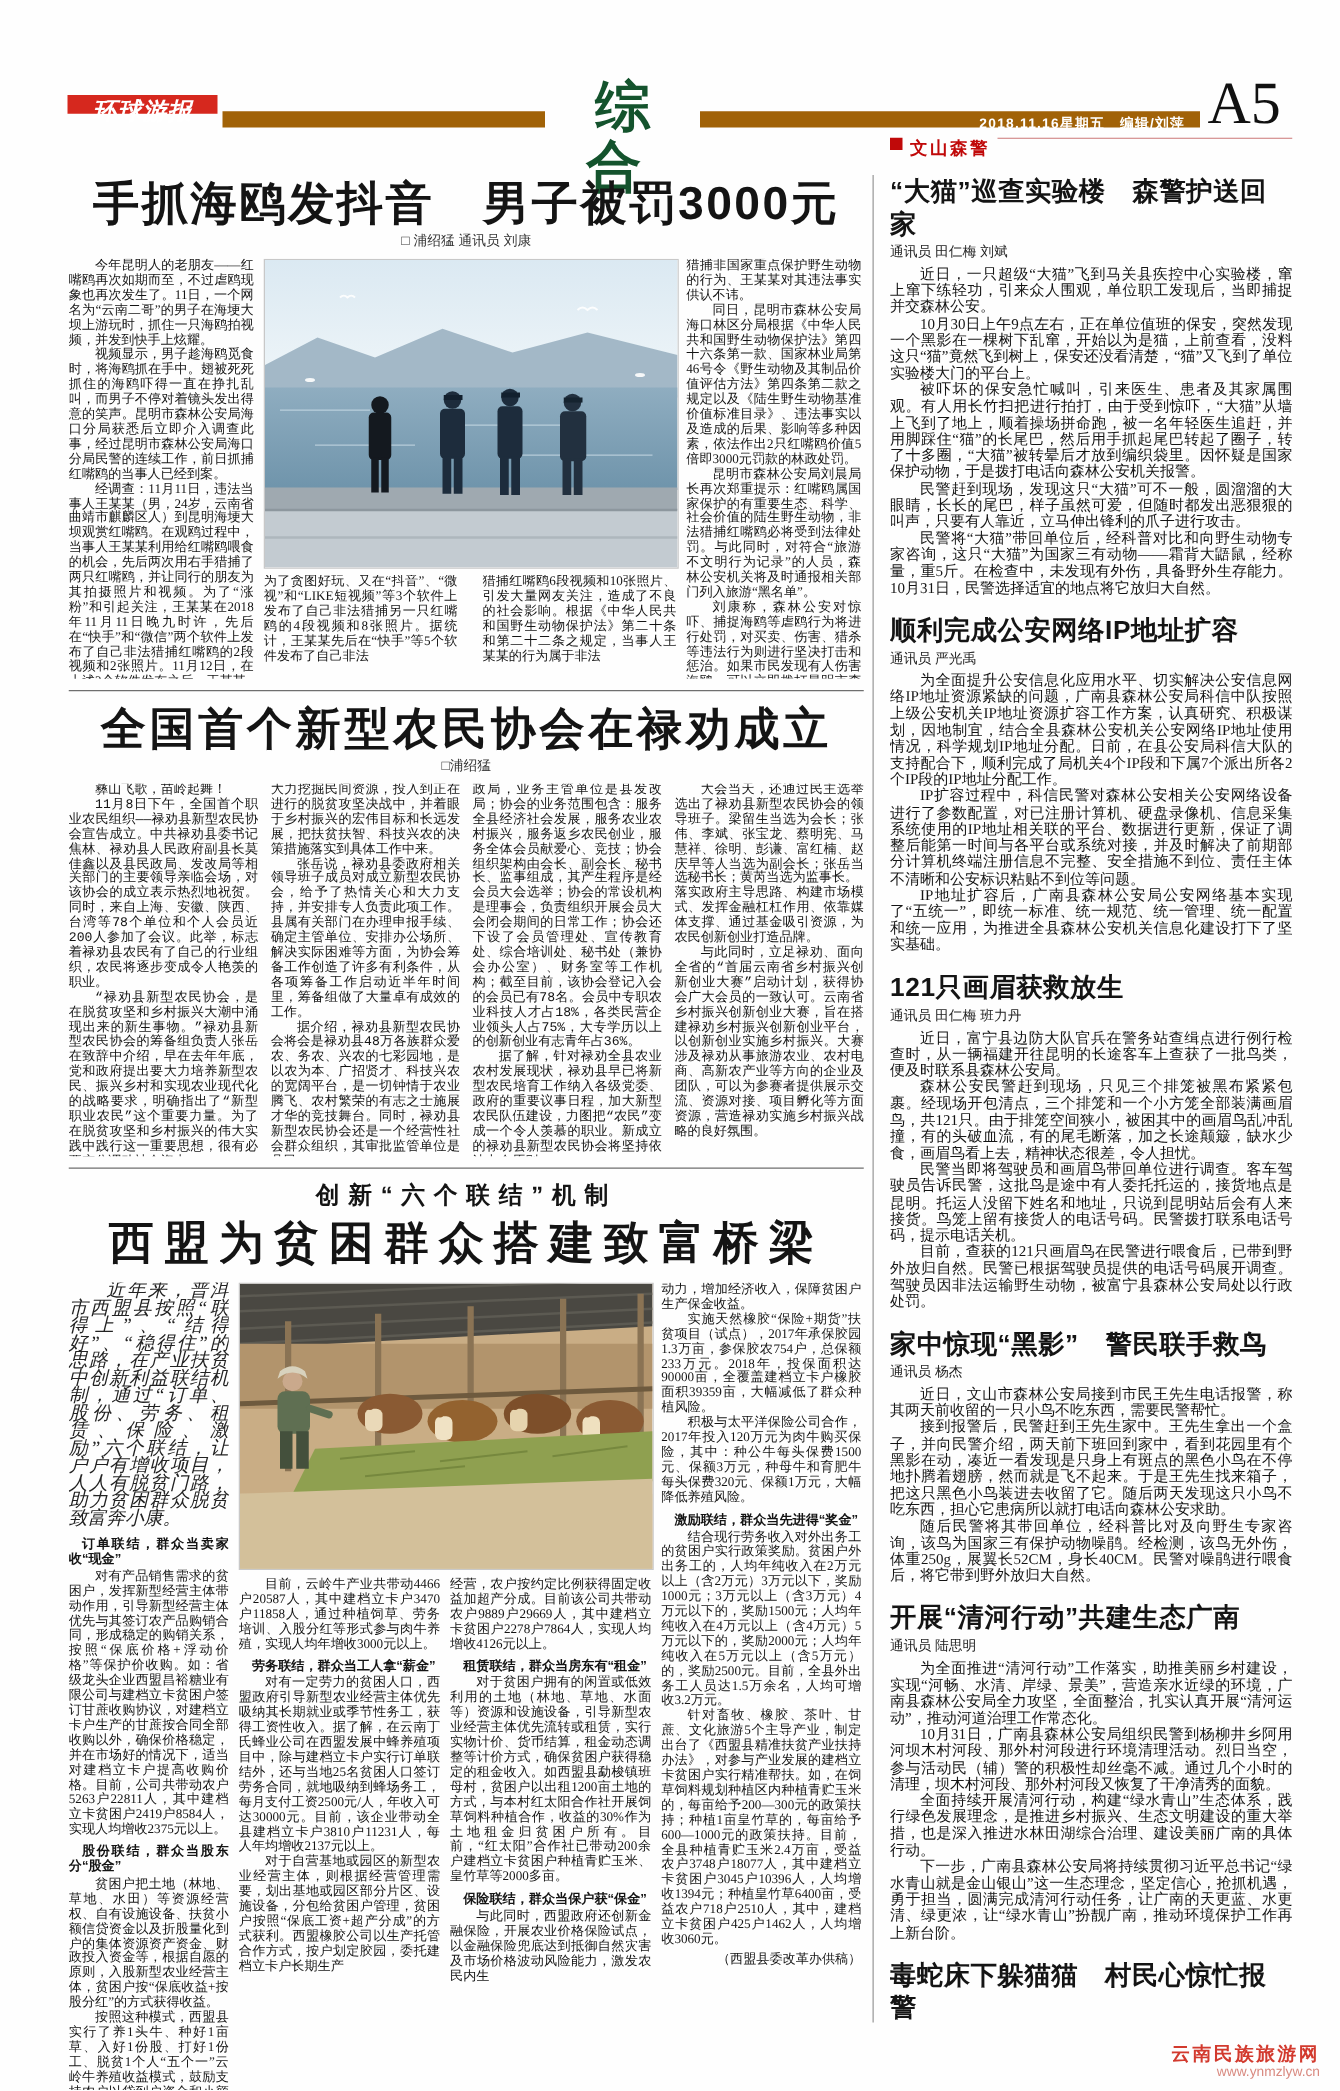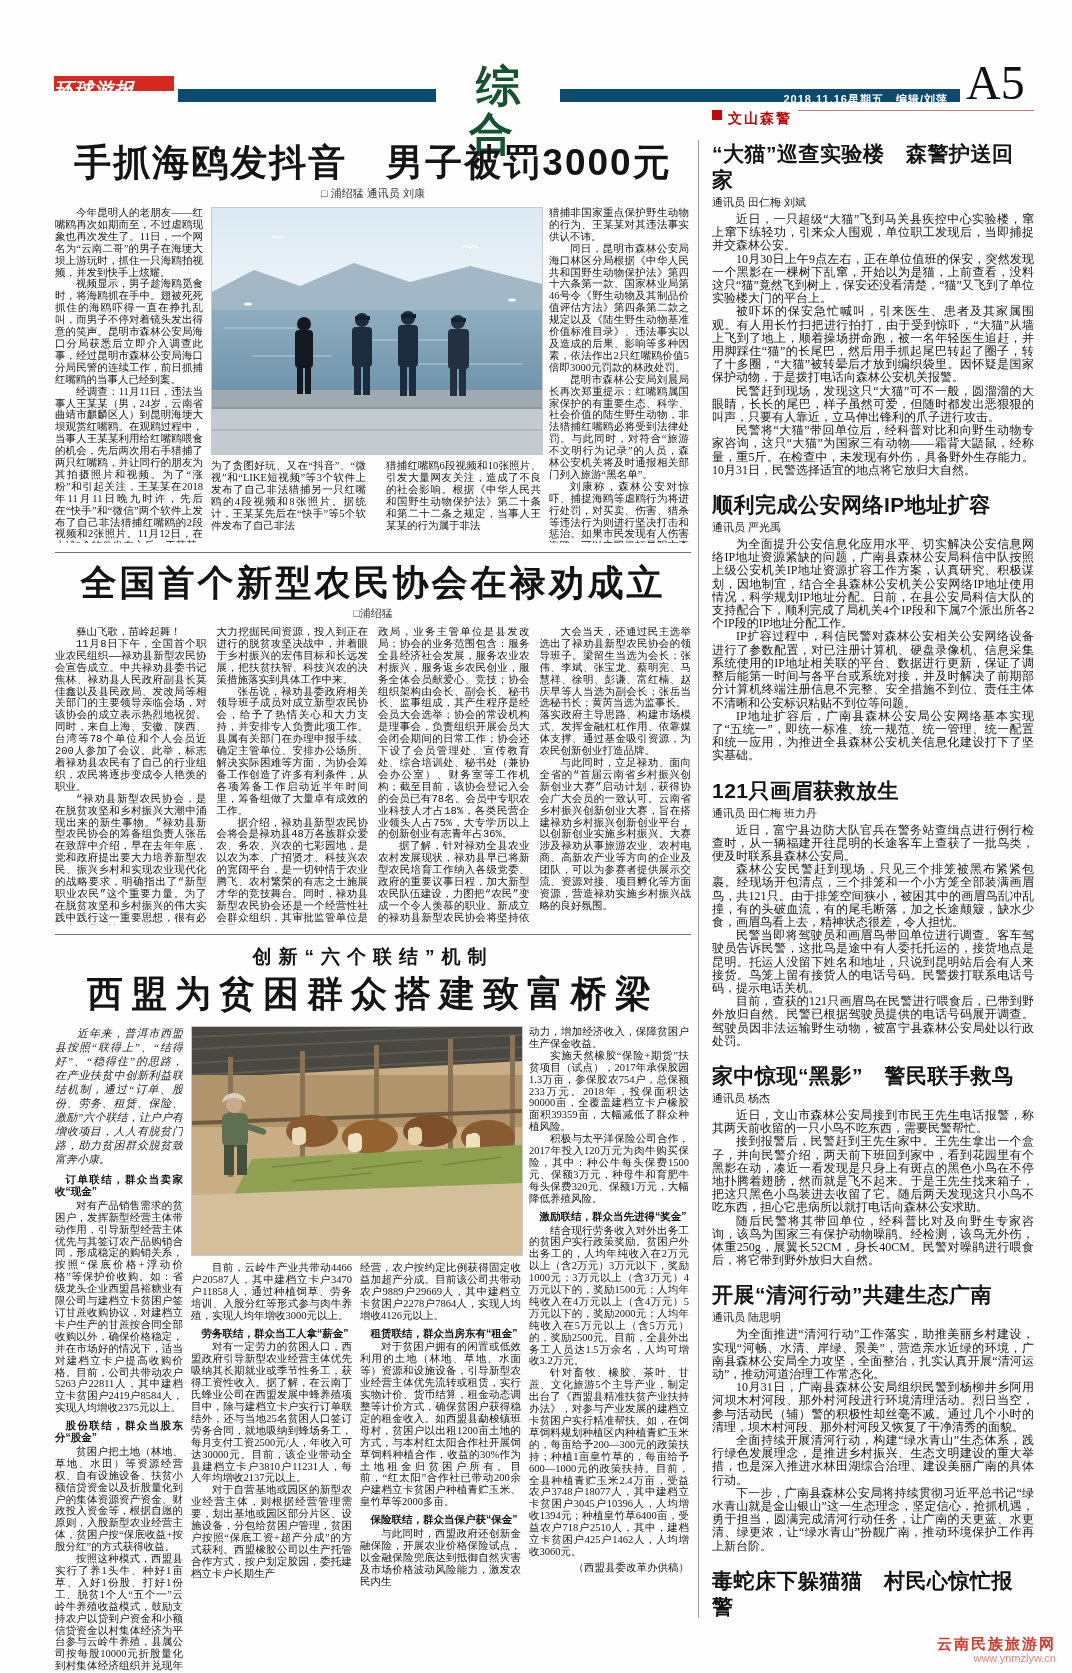--- a/index.html
+++ b/index.html
@@ -1,21 +1,21 @@
 <!DOCTYPE html>
 <html><head>
 <meta charset="utf-8">
 <style>
   html,body{margin:0;padding:0;background:#e9e9e9;}
   .page{position:relative;width:1072px;height:1673px;margin:0 auto;background:#fefefe;
         font-family:"Liberation Serif","DejaVu Serif",serif;color:#141414;overflow:hidden;}
   
   .masthead{position:absolute;left:54px;top:76px;width:120px;height:15px;background:#d6281e;
-            color:#fff;font:italic 700 19px/27px "Liberation Serif",serif;letter-spacing:1px;}
-  .bar{position:absolute;top:89px;height:13px;background:#0c4a6e;}
+            color:#fff;font:italic 700 19px/27px "Liberation Serif",serif;text-align:center;letter-spacing:1px;}
+  .bar{position:absolute;top:89px;height:13px;background:#a16207;}
   .bar-left{left:178px;width:258px;}
   .bar-right{left:560px;width:400px;text-align:right;}
   .dateline{color:#fff;font:700 11px/13px "Liberation Sans",sans-serif;padding-right:12px;letter-spacing:1px;}
   .section-title{position:absolute;left:430px;top:62px;width:136px;text-align:center;color:#14532d;
                  font:900 44px/48px "Liberation Sans",sans-serif;letter-spacing:14px;text-indent:14px;}
   .pageno{position:absolute;left:966px;top:58px;font:400 48px/50px "Liberation Serif",serif;color:#111;}
   
   .vrule{position:absolute;left:698px;top:140px;width:1px;height:1478px;background:#9a9a9a;}
   .main{position:absolute;left:55px;top:138px;width:636px;}
   .hrule{height:1px;background:#6f6f6f;margin:9px 0;}
@@ -39,21 +39,21 @@
   .a2-body{display:flex;gap:10px;height:298px;overflow:hidden;}
   .a2-body .col{flex:1;font-family:Liberation Mono, monospace;}
   
   .kicker{margin:8px 0 0;text-align:center;font:700 19px/26px "Liberation Sans",sans-serif;letter-spacing:7px;}
   .a3-title{margin:2px 0 10px;text-align:center;font:900 36px/44px "Liberation Sans",sans-serif;letter-spacing:8px;}
   .a3-body{display:flex;gap:8px;height:646px;overflow:hidden;}
   .a3c1{width:128px;} .a3mid{width:330px;display:flex;flex-direction:column;}
   .a3subrow{display:flex;gap:8px;flex:1;overflow:hidden;margin-top:6px;}
   .a3subrow .col{width:161px;}
   .a3c4{width:160px;}
-  .intro{font-style:italic;font-size:11px;line-height:14px;text-indent:2em;text-align:justify;
+  .intro{font-style:italic;font-size:15px;line-height:14px;text-indent:2em;text-align:justify;
          margin:0 0 8px;color:#222;}
   
   .sidebar{position:absolute;left:712px;top:110px;width:322px;height:1512px;overflow:hidden;}
   .sb-head{display:flex;align-items:flex-start;gap:6px;}
   .sb-square{width:10px;height:10px;background:#c00909;}
   .sb-label{color:#c00909;font:700 14px/16px "Liberation Sans",sans-serif;letter-spacing:2px;white-space:nowrap;}
   .sb-line{flex:1;height:1px;background:#c77;}
   .sb-art{margin-top:15px;}
   .sb-title{margin:0 0 3px;font:900 21px/26px "Liberation Sans",sans-serif;letter-spacing:0.5px;}
   .sb-byline{margin:0 0 4px;font:400 11px/13px "Liberation Sans",sans-serif;color:#222;}

